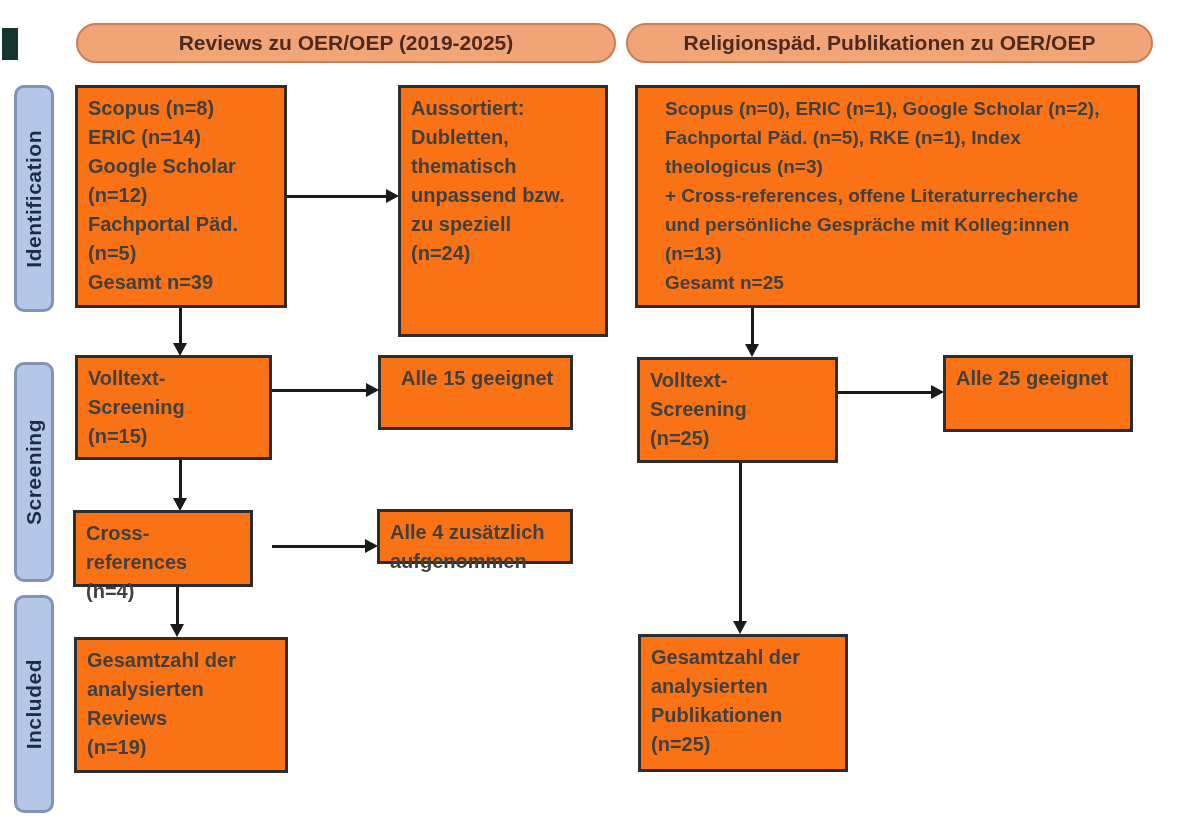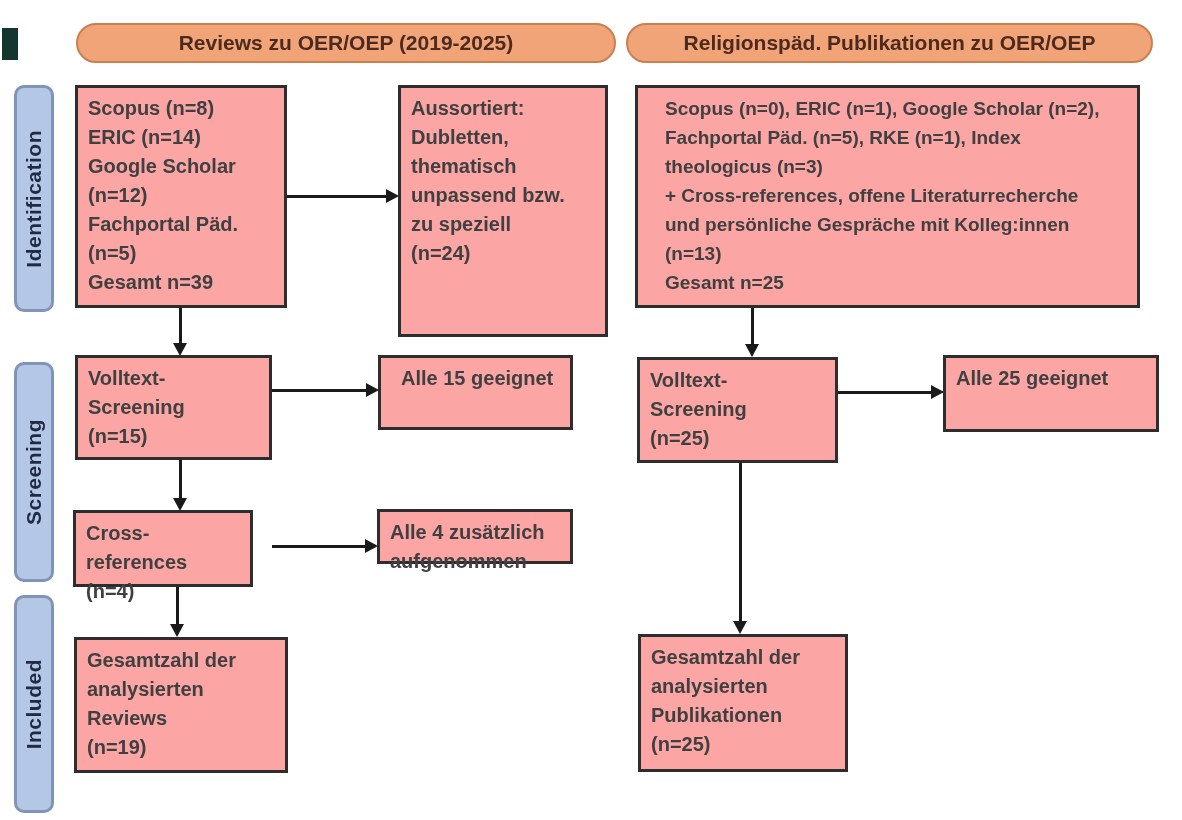--- a/index.html
+++ b/index.html
@@ -44,21 +44,21 @@
     transform: rotate(180deg);
     color: #1f2a44;
     font-size: 21px;
     font-weight: 700;
     letter-spacing: 0.5px;
     white-space: nowrap;
   }
   .fbox {
     position: absolute;
     box-sizing: border-box;
-    background: #fca5a5;
+    background: #f97316;
     border: 3px solid #2d2d2d;
     color: #404040;
     font-weight: 700;
     white-space: pre-line;
     padding: 6px 10px;
     line-height: 29px;
     font-size: 20px;
   }
   .fbox.small-text {
     font-size: 19px;
@@ -143,21 +143,21 @@
   <div class="fbox small-text" style="left:635px; top:85px; width:505px; height:223px;">Scopus (n=0), ERIC (n=1), Google Scholar (n=2),
 Fachportal Päd. (n=5), RKE (n=1), Index
 theologicus (n=3)
 + Cross-references, offene Literaturrecherche
 und persönliche Gespräche mit Kolleg:innen
 (n=13)
 Gesamt n=25</div>
   <div class="fbox" style="left:637px; top:357px; width:201px; height:106px;">Volltext-
 Screening
 (n=25)</div>
-  <div class="fbox" style="left:943px; top:355px; width:216px; height:77px;">Alle 25 geeignet</div>
+  <div class="fbox" style="left:943px; top:355px; width:190px; height:77px;">Alle 25 geeignet</div>
   <div class="fbox" style="left:638px; top:634px; width:210px; height:138px;">Gesamtzahl der
 analysierten
 Publikationen
 (n=25)</div>
 
   <div>
     <div class="hline" style="left:287px; top:195px; width:100px;"></div>
     <div class="head-right" style="left:386px; top:189px;"></div>
   </div>
   <div>

